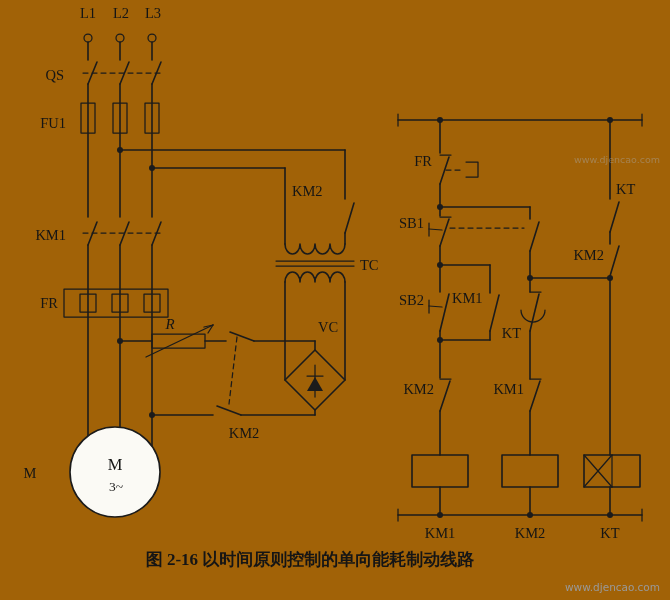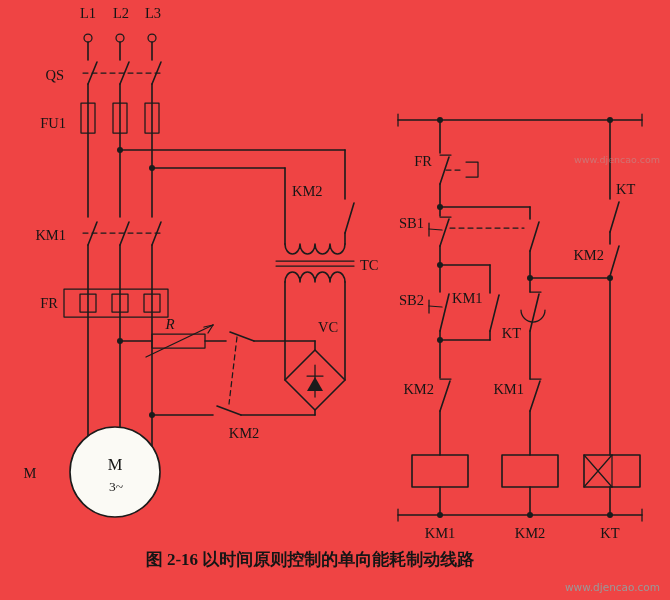--- a/index.html
+++ b/index.html
@@ -1,16 +1,16 @@
 <!DOCTYPE html>
 <html><head>
 <meta charset="utf-8">
 <style>
   html,body{margin:0;padding:0;background:#e8e8e8;}
-  .page{width:670px;height:600px;background:#ef4444;position:relative;overflow:hidden;
+  .page{width:670px;height:600px;background:#a16207;position:relative;overflow:hidden;
         font-family:"Liberation Serif","DejaVu Serif",serif;}
   svg{display:block;}
   svg line, svg path, svg rect, svg circle, svg polyline{
     stroke:#1b1b1b;stroke-width:1.6;fill:none;stroke-linecap:round;stroke-linejoin:round;}
   svg .dash{stroke-dasharray:5 4;stroke-width:1.25;}
   svg .thin{stroke-width:1.25;}
   svg .dot{fill:#1b1b1b;stroke:none;}
   svg .solid{fill:#1b1b1b;stroke:none;}
   svg .fillw{fill:#fbfaf5;}
   svg text{stroke:none;fill:#151515;font-family:"Liberation Serif","DejaVu Serif",serif;

